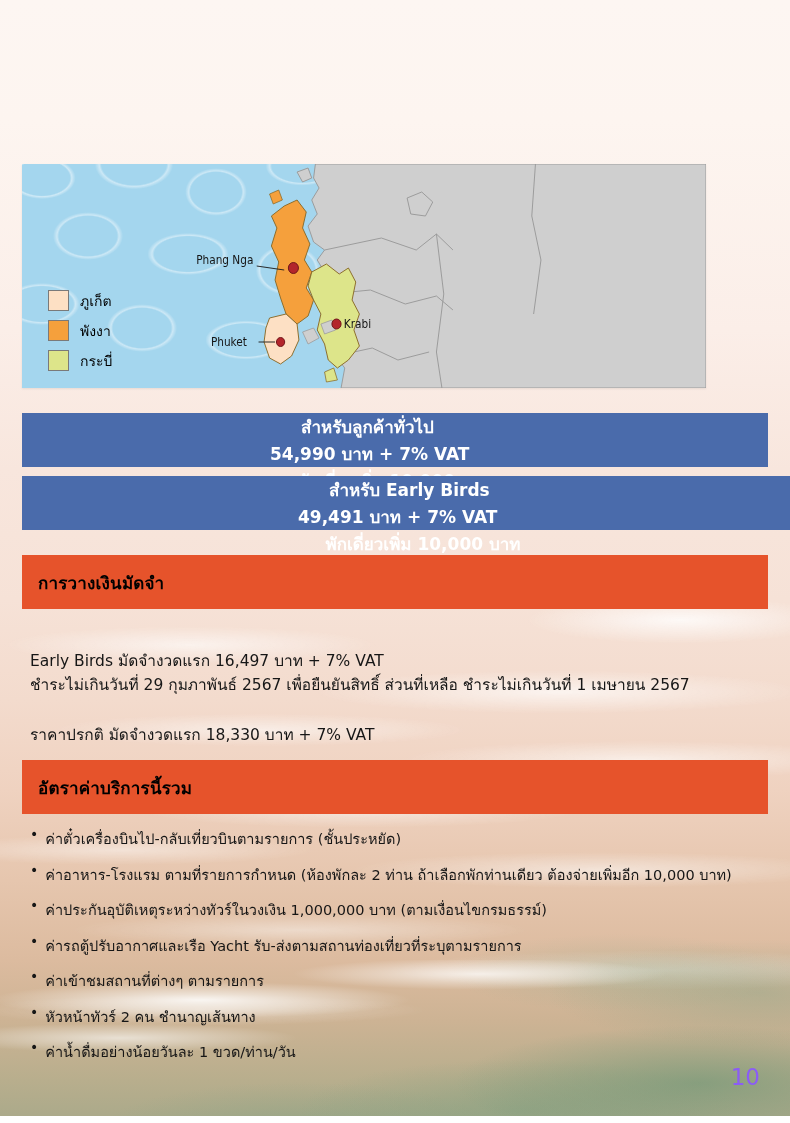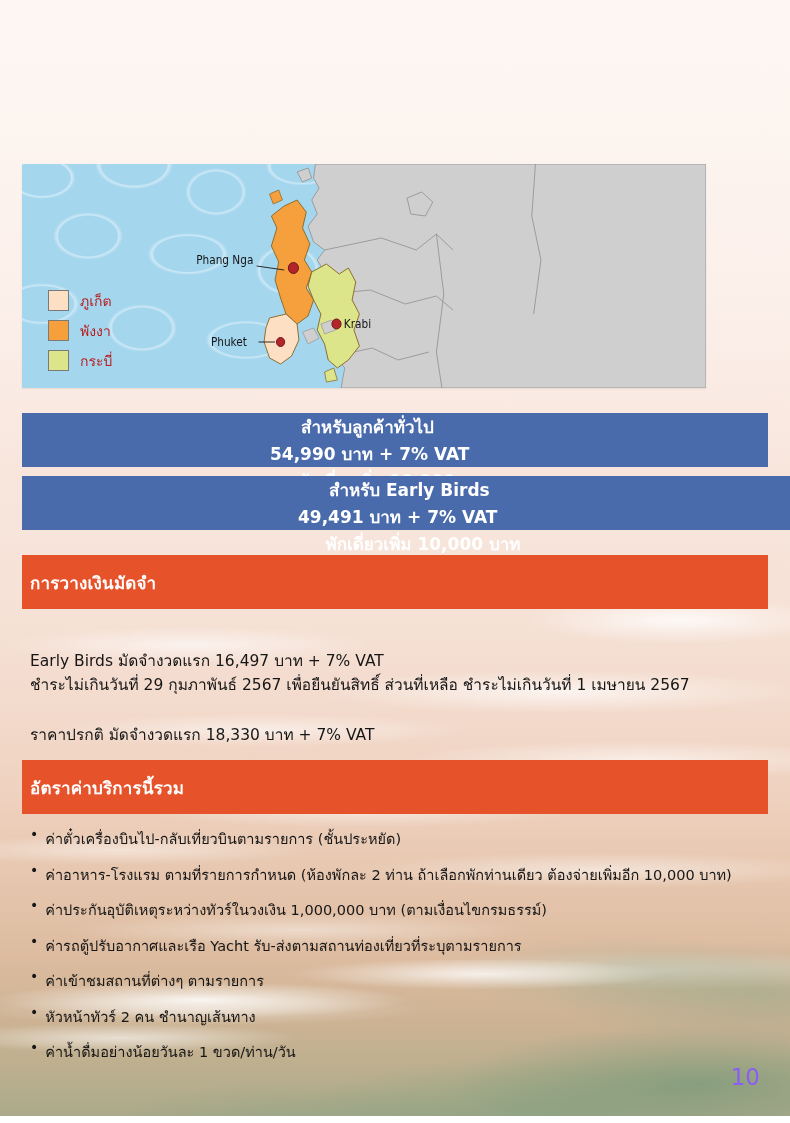--- a/index.html
+++ b/index.html
@@ -153,40 +153,40 @@
       radial-gradient(ellipse 46px 30px at 730px 170px, rgba(255,255,255,0) 58%, rgba(255,255,255,.8) 62%, rgba(255,255,255,0) 70%);
   }
   .map-svg{position:absolute;inset:0;width:100%;height:100%;}
   .legend{
     position:absolute;left:26px;top:126px;z-index:5;
   }
   .legend-row{display:flex;align-items:center;margin-bottom:9px;}
   .legend-swatch{
     width:19px;height:19px;border:1px solid #7a7a7a;margin-right:11px;flex:none;
   }
-  .legend-label{font-size:14px;color:#b91c1c;line-height:1;}
+  .legend-label{font-size:14px;color:#000000;line-height:1;}
 
   
   .price-bar{
     position:absolute;left:22px;width:746px;height:54px;z-index:10;
     background:#4a6bab;display:flex;align-items:center;color:#ffffff;
     font-weight:bold;
     flex-direction:column;
   }
   #price-bar-0{top:413px;}
   #price-bar-1{top:476px;padding-left:28px;}
   .pb-label{width:232px;padding-left:22px;box-sizing:border-box;font-size:17px;white-space:nowrap;}
   .pb-price{width:250px;font-size:17px;white-space:nowrap;}
   .pb-extra{flex:1;text-align:left;font-size:17px;white-space:nowrap;}
 
   
   .sec-head{
     position:absolute;left:22px;width:746px;height:54px;z-index:10;
-    background:#e6532b;color:#ffffff;display:flex;align-items:center;
-    padding-left:8px;box-sizing:border-box;
+    background:#e6532b;color:#000000;display:flex;align-items:center;
+    padding-left:16px;box-sizing:border-box;
     font-size:17px;font-weight:bold;letter-spacing:.2px;
   }
   #sec-head-deposit{top:555px;}
   #sec-head-included{top:760px;}
 
   
   .deposit{
     position:absolute;left:30px;top:623px;width:730px;z-index:10;
     color:#161616;font-size:15.5px;line-height:1.52;
   }

